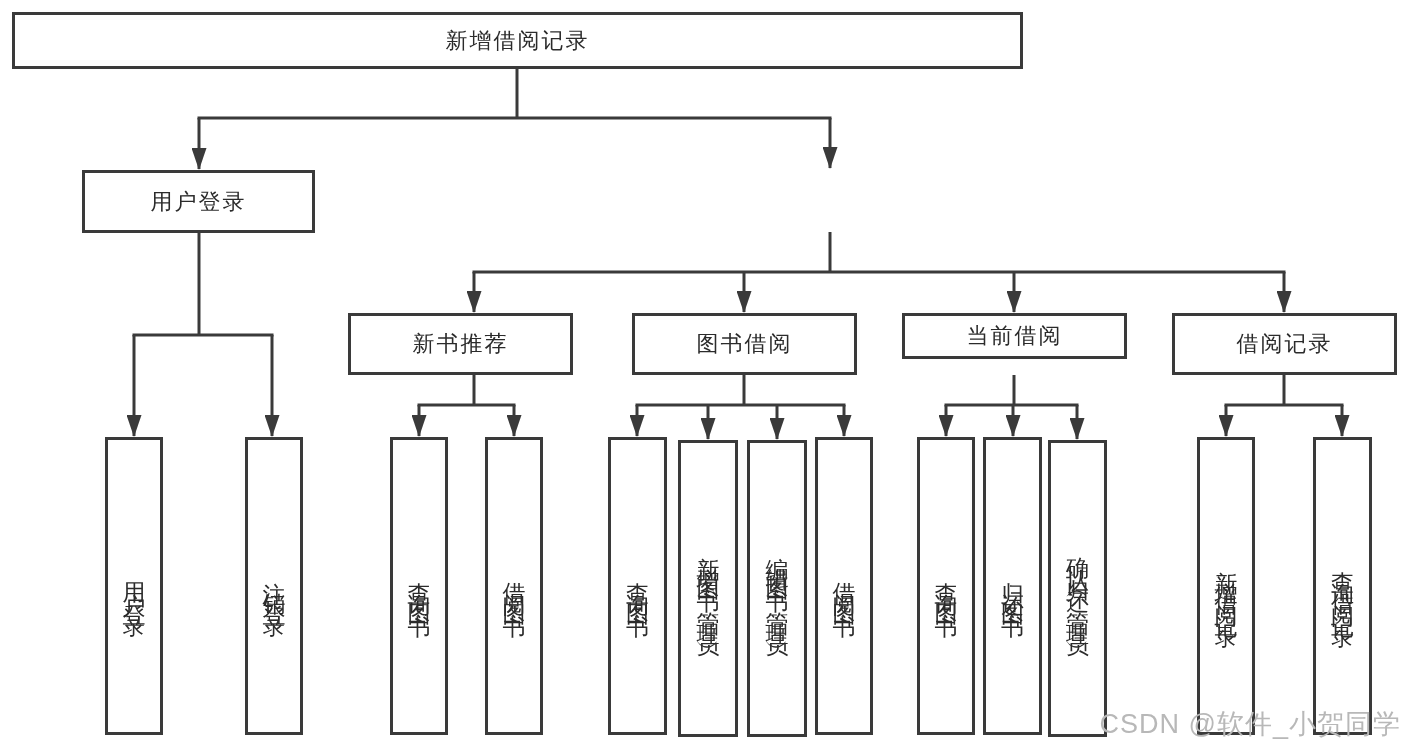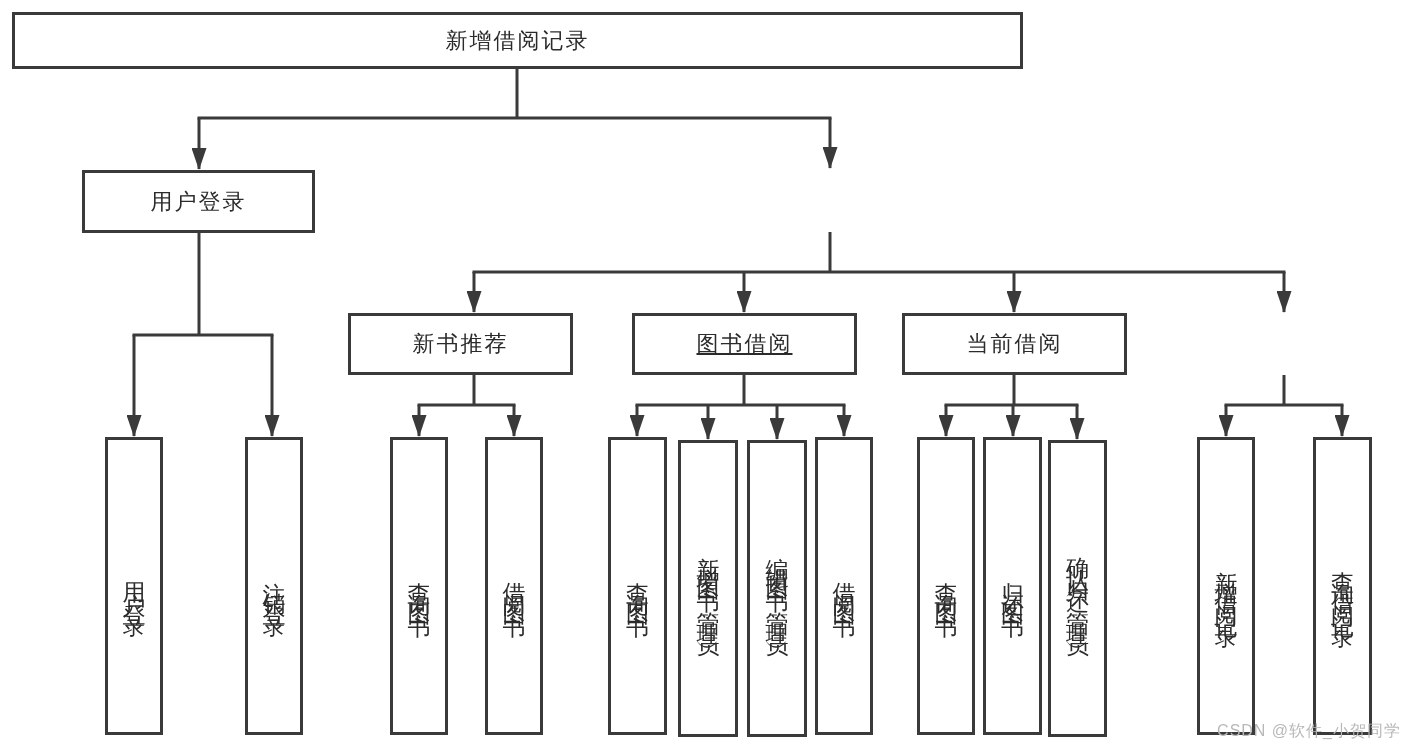--- a/index.html
+++ b/index.html
@@ -42,41 +42,41 @@
     text-orientation: mixed;
     letter-spacing: 11px;
     line-height: 1;
     white-space: nowrap;
   }
   
   #b-root    { left: 12px;   top: 12px;  width: 1011px; height: 57px; }
   #b-login   { left: 82px;   top: 170px; width: 233px;  height: 63px; }
   #b-mgmt    { left: 712px;  top: 169px; width: 236px;  height: 63px; }
   #b-rec     { left: 348px;  top: 313px; width: 225px;  height: 62px; }
-  #b-borrow  { left: 632px;  top: 313px; width: 225px;  height: 62px; text-decoration: underline; }
-  #b-current { left: 902px;  top: 313px; width: 225px;  height: 62px; }
+  #b-borrow  { left: 632px;  top: 313px; width: 225px;  height: 62px; }
+  #b-current { left: 902px;  top: 313px; width: 225px;  height: 46px; }
   #b-records { left: 1172px; top: 313px; width: 225px;  height: 62px; }
   #f0  { left: 105px;  top: 437px; width: 58px; height: 298px; }
   #f1  { left: 245px;  top: 437px; width: 58px; height: 298px; }
   #f2  { left: 390px;  top: 437px; width: 58px; height: 298px; }
   #f3  { left: 485px;  top: 437px; width: 58px; height: 298px; }
   #f4  { left: 608px;  top: 437px; width: 59px; height: 298px; }
   #f5  { left: 678px;  top: 440px; width: 60px; height: 297px; }
   #f6  { left: 747px;  top: 440px; width: 60px; height: 297px; }
   #f7  { left: 815px;  top: 437px; width: 58px; height: 298px; }
   #f8  { left: 917px;  top: 437px; width: 58px; height: 298px; }
   #f9  { left: 983px;  top: 437px; width: 59px; height: 298px; }
   #f10 { left: 1048px; top: 440px; width: 59px; height: 297px; }
   #f11 { left: 1197px; top: 437px; width: 58px; height: 298px; }
   #f12 { left: 1313px; top: 437px; width: 59px; height: 298px; }
   #watermark {
     position: absolute;
     right: 4px;
     bottom: 5px;
-    font-size: 16px;
+    font-size: 27px;
     color: #b8b8b8;
     letter-spacing: 1px;
     white-space: nowrap;
     margin-left: 36px;
   }
   svg path { stroke: #3a3a3a; stroke-width: 3; fill: none; }
 </style>
 </head>
 <body>
 
@@ -144,20 +144,21 @@
     </g>
   </svg>
 
   <div id="b-root" class="node h-node">新增借阅记录</div>
 
   <div id="b-login" class="node h-node">用户登录</div>
 
   <div id="b-rec" class="node h-node">新书推荐</div>
   <div id="b-borrow" class="node h-node">图书借阅</div>
   <div id="b-current" class="node h-node">当前借阅</div>
+  <div id="b-records" class="node h-node">借阅记录</div>
 
   <div id="f0" class="node v-node">
     <span class="v-text">用户登录</span>
   </div>
   <div id="f1" class="node v-node">
     <span class="v-text">注销登录</span>
   </div>
   <div id="f2" class="node v-node">
     <span class="v-text">查询图书</span>
   </div>

